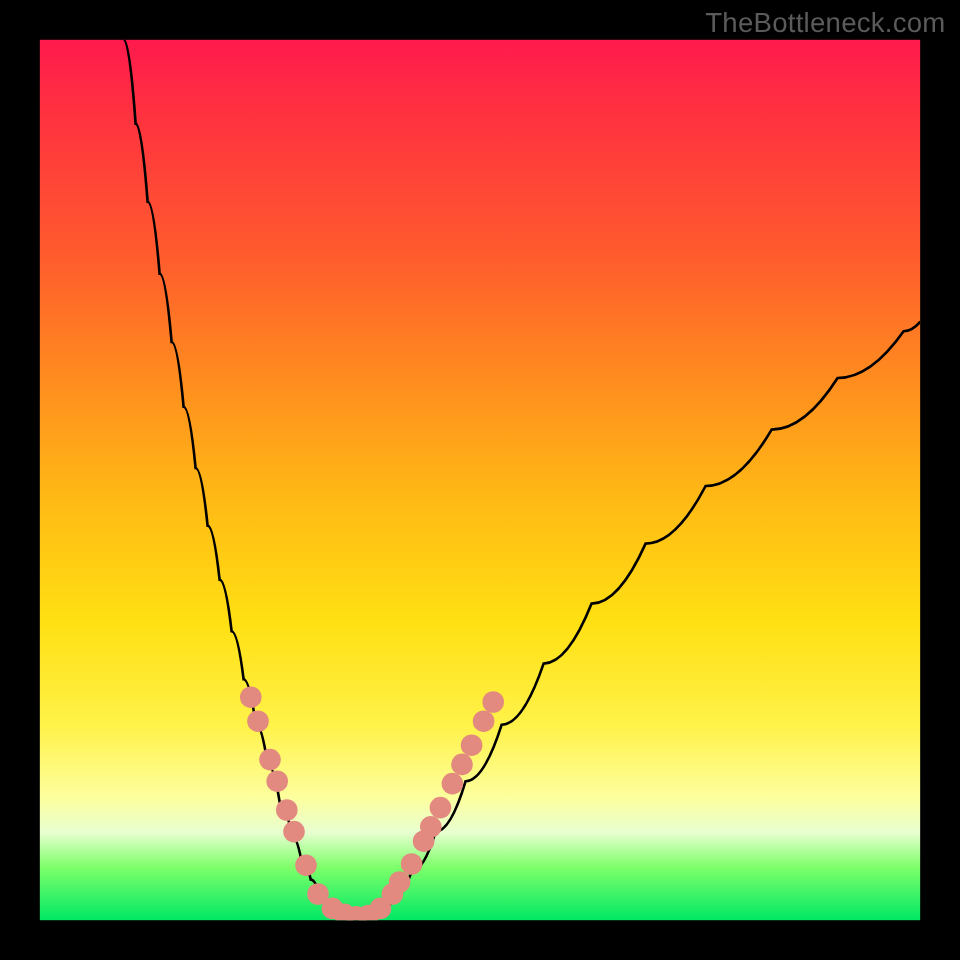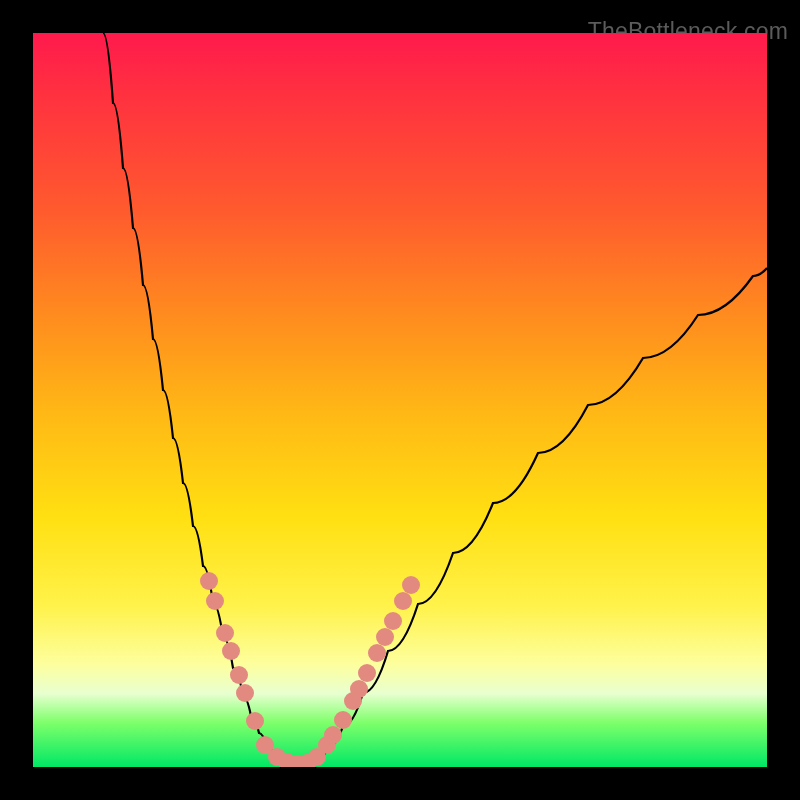--- a/index.html
+++ b/index.html
@@ -13,21 +13,21 @@
       #ff5a2e 24%,
       #ff8a1f 38%,
       #ffb915 52%,
       #ffe012 66%,
       #fff24a 78%,
       #fdff9e 86%,
       #e8ffd0 90%,
       #7dff6a 94%,
       #00e865 100%);
   }
-  .watermark{position:absolute;top:18px;right:12px;color:#5b5b5b;font-size:23px;
+  .watermark{position:absolute;top:6px;right:12px;color:#5b5b5b;font-size:23px;
     font-weight:400;letter-spacing:.2px;user-select:none}
   svg{position:absolute;left:0;top:0}
   .curve{fill:none;stroke:#000;stroke-width:2.2}
   .dot{fill:#e38a80}
 </style>
 </head>
 <body>
 
 <div class="stage">
   <div class="watermark">TheBottleneck.com</div>

